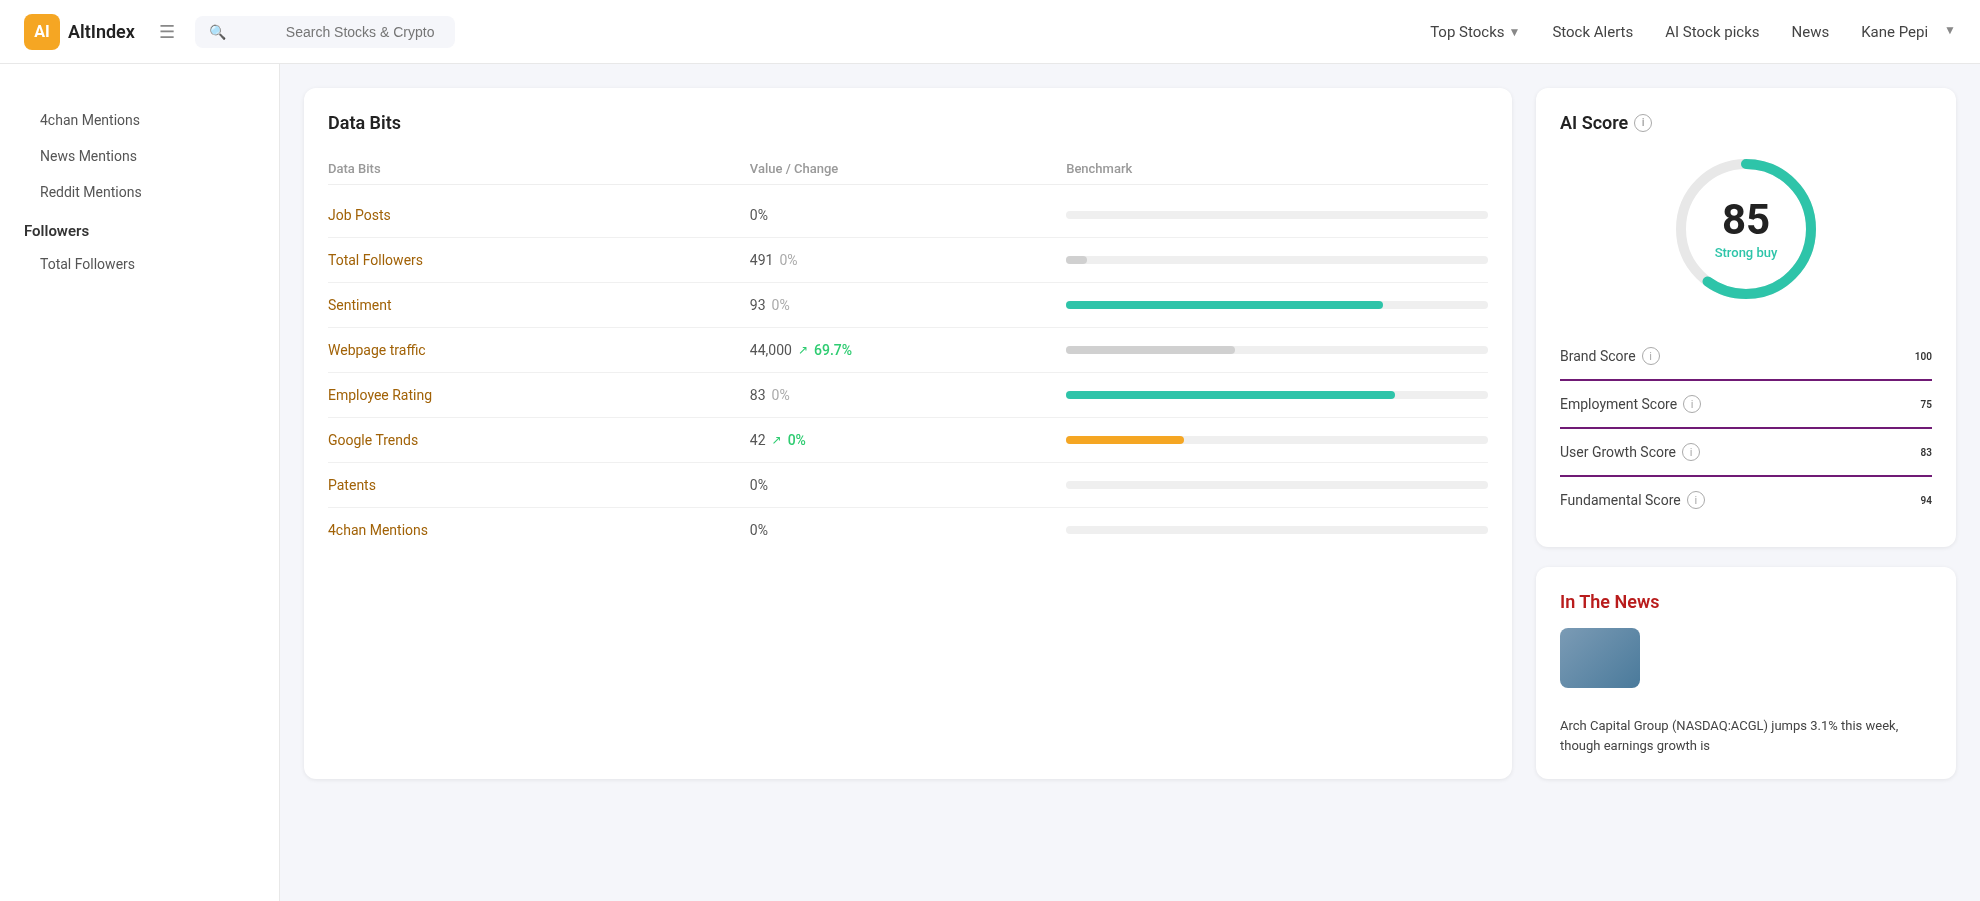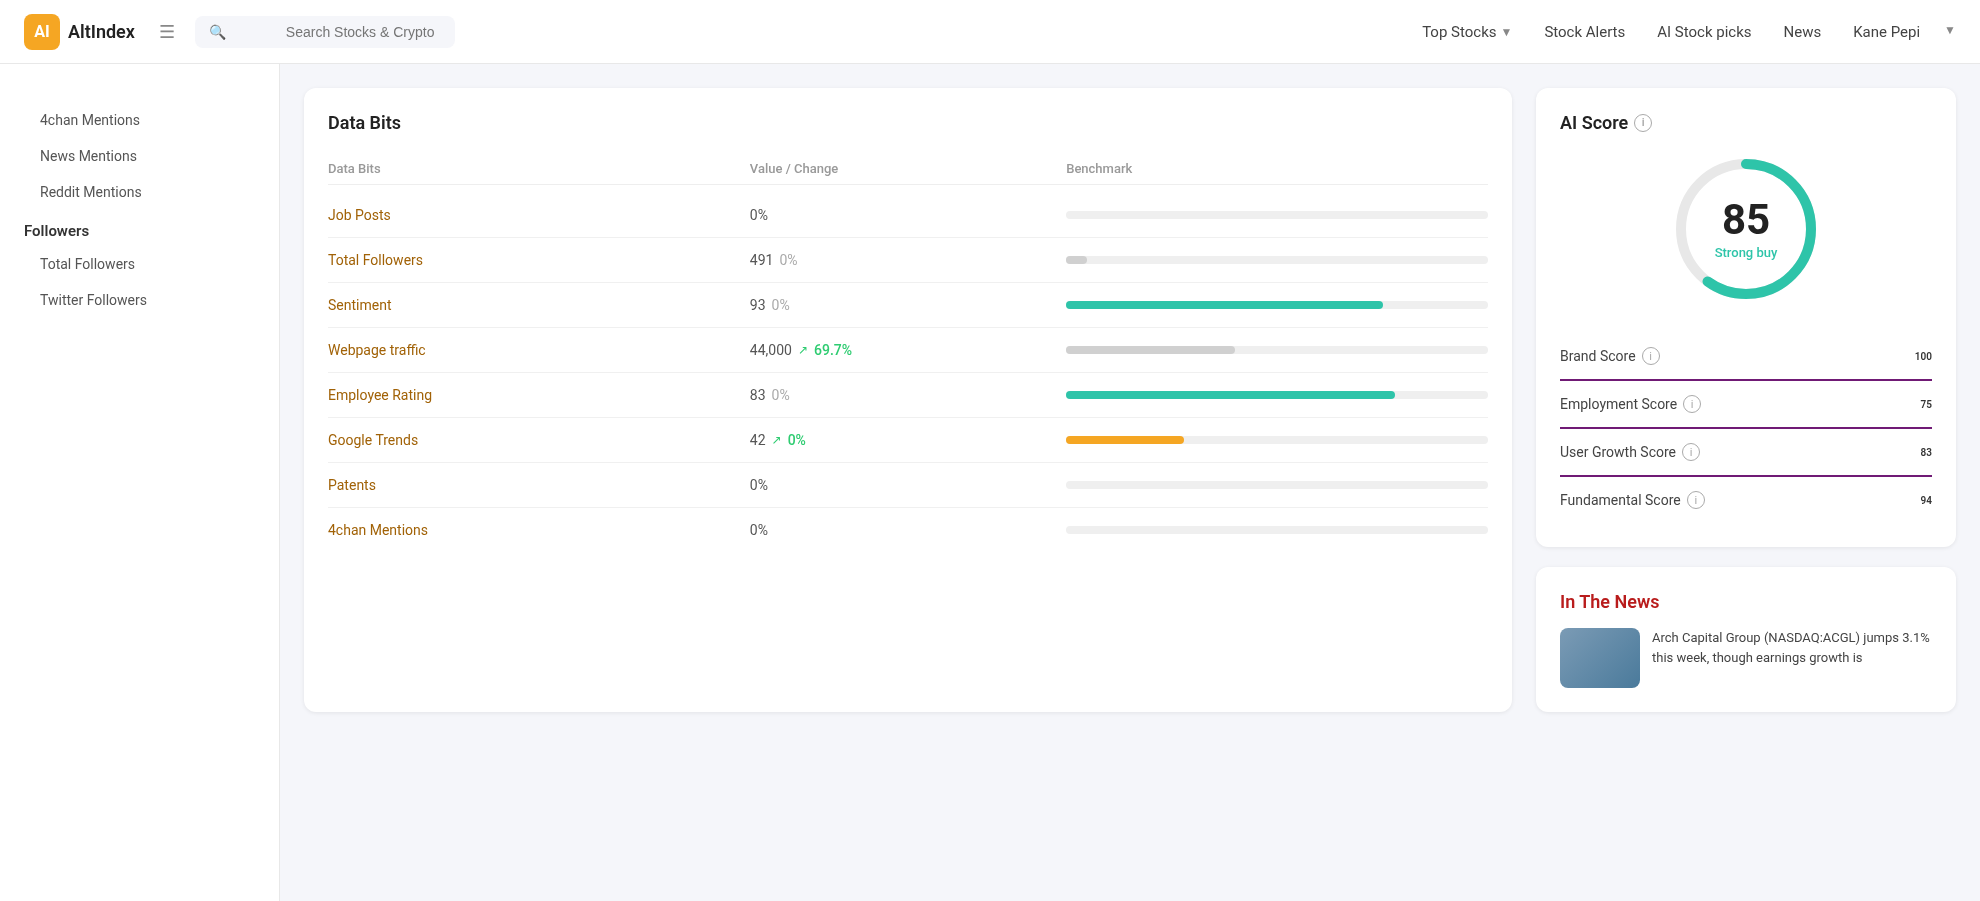--- a/index.html
+++ b/index.html
@@ -12,21 +12,21 @@
       position: fixed; top: 0; left: 0; right: 0; z-index: 100;
     }
     .logo { display: flex; align-items: center; gap: 8px; margin-right: 24px; }
     .logo-icon { width: 36px; height: 36px; background: #f5a623; border-radius: 8px; display: flex; align-items: center; justify-content: center; color: #fff; font-weight: bold; font-size: 16px; }
     .logo-text { font-size: 18px; font-weight: 600; color: #222; }
     .hamburger { cursor: pointer; margin-right: 20px; color: #888; font-size: 18px; }
     .search-bar { display: flex; align-items: center; background: #f5f6fa; border-radius: 8px; padding: 8px 14px; gap: 8px; min-width: 260px; }
     .search-bar input { border: none; background: transparent; outline: none; font-size: 14px; color: #14532d; width: 200px; text-align: right; }
     .nav-right { margin-left: auto; display: flex; align-items: center; gap: 32px; }
     .nav-item { font-size: 15px; color: #444; cursor: pointer; display: flex; align-items: center; gap: 4px; }
-    .nav-user { display: flex; align-items: flex-start; gap: 24px; font-size: 15px; color: #444; cursor: pointer; }
+    .nav-user { display: flex; align-items: flex-start; gap: 16px; font-size: 15px; color: #444; cursor: pointer; }
     .chevron { font-size: 12px; color: #888; }
 
     
     .layout { display: flex; margin-top: 64px; }
 
     
     .sidebar {
       width: 280px; min-height: calc(100vh - 64px); background: #fff;
       border-right: 1px solid #e8e8e8; padding: 20px 0; position: fixed; top: 64px;
       overflow-y: auto;
@@ -86,21 +86,21 @@
 
     
     .score-row { display: flex; justify-content: space-between; align-items: center; padding: 14px 0; border-bottom: 2px solid #701a75; }
     .score-row:last-child { border-bottom: none; }
     .score-label { font-size: 14px; color: #444; display: flex; align-items: center; gap: 6px; }
     .score-value { font-size: 10px; font-weight: 600; color: #333; }
 
     
     .news-card { padding: 24px; }
     .news-title { font-size: 18px; font-weight: 600; color: #b91c1c; margin-bottom: 16px; }
-    .news-item { display: flex; gap: 12px; align-items: flex-start; }
+    .news-item { display: flex; gap: 28px; align-items: flex-start; flex-direction: column; }
     .news-thumb { width: 80px; height: 60px; border-radius: 8px; background: #b0c4de; overflow: hidden; flex-shrink: 0; }
     .news-thumb-img { width: 100%; height: 100%; background: linear-gradient(135deg, #7b9bb5 0%, #4a7a9b 100%); }
     .news-text { font-size: 13px; color: #444; line-height: 1.5; }
   </style>
 </head>
 <body>
 
 <header class="header">
   <div class="logo">
     <div class="logo-icon">
@@ -139,21 +139,20 @@
   <aside class="sidebar">
     <div>
       <div class="sidebar-category"></div>
       <div class="sidebar-item">4chan Mentions</div>
       <div class="sidebar-item">News Mentions</div>
       <div class="sidebar-item">Reddit Mentions</div>
     </div>
     <div>
       <div class="sidebar-category">Followers</div>
       <div class="sidebar-item">Total Followers</div>
-      <div class="sidebar-item">Twitter Followers</div>
     </div>
   </aside>
 
   <main class="main">
 
     <div class="card data-bits-card">
       <div class="card-title">Data Bits</div>
 
       <div class="table-header">
         <div class="table-header-cell">Data Bits</div>

